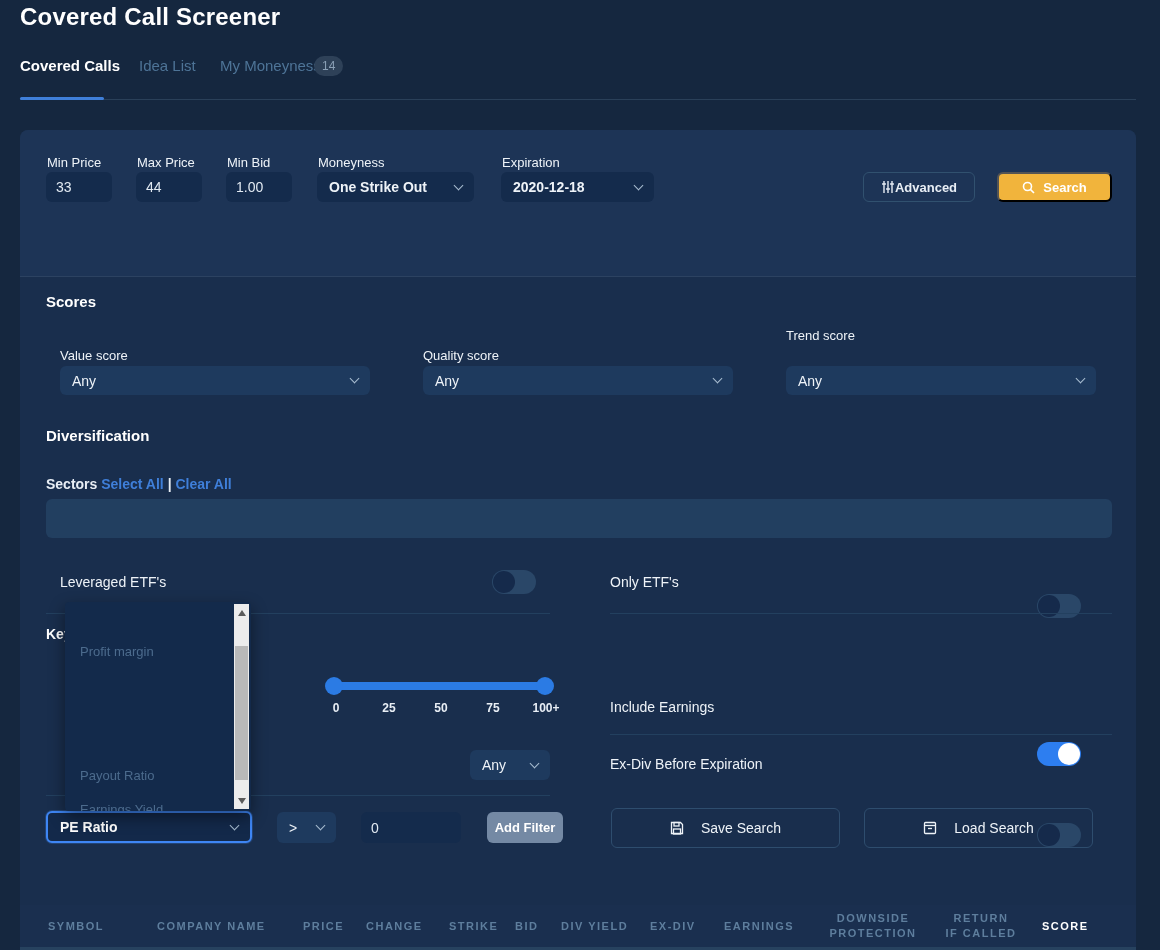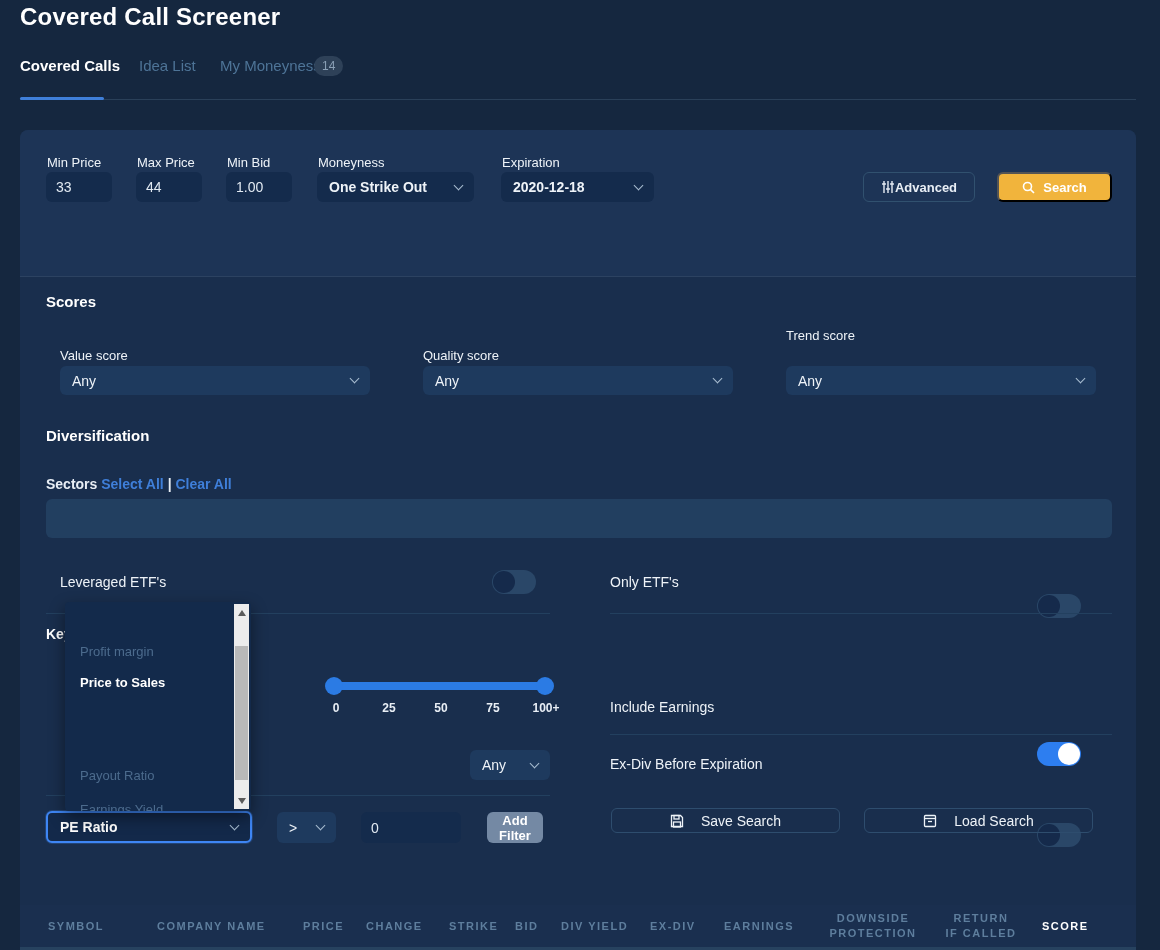--- a/index.html
+++ b/index.html
@@ -60,23 +60,23 @@
   
   .slider-track { left:334px; top:682px; width:211px; height:8px; border-radius:4px; background:#2b7be4; }
   .slider-handle { width:18px; height:18px; border-radius:50%; background:#2b7be4; top:677px; cursor:grab; }
   .slider-tick { top:701px; font-size:12px; font-weight:700; color:#e8eef5; transform:translateX(-50%); }
 
   
   .pe-select { left:46px; top:811px; width:206px; height:32px; background:#13294a;
                border:2px solid #3e86f5; box-shadow:0 0 0 1px rgba(62,134,245,.25);
                border-radius:6px; display:flex; align-items:center; justify-content:space-between;
                padding:0 12px; font-size:14px; font-weight:600; color:#fff; cursor:pointer; }
-  .add-filter { left:487px; top:812px; width:56px; height:31px; background:#7489a4; border:none;
+  .add-filter { left:487px; top:812px; width:76px; height:31px; background:#7489a4; border:none;
                 border-radius:6px; color:#fff; font-size:13px; font-weight:600; cursor:pointer; }
-  .action-btn { height:25px; border:1px solid #2e4d6e; border-radius:6px; background:transparent;
+  .action-btn { height:40px; border:1px solid #2e4d6e; border-radius:6px; background:transparent;
                 color:#eef3f8; font-size:14px; display:flex; align-items:center; justify-content:center;
                 gap:17px; cursor:pointer; }
 
   
   .dropdown { left:65px; top:602px; width:186px; height:209px; background:#132a4b; border-radius:4px;
               box-shadow:0 6px 16px rgba(0,0,0,.45); z-index:20; overflow:hidden; }
   .dd-item { position:absolute; left:0; width:168px; height:31px; display:flex; align-items:center;
              padding-left:15px; font-size:13px; color:#4c6b8d; cursor:pointer; }
   .dd-item.selected { color:#fff; font-weight:600; }
   .scrollbar { position:absolute; right:2px; top:2px; width:15px; height:205px; background:#ececec; }
@@ -248,21 +248,20 @@
   <svg class="icon-svg" width="14" height="14" viewBox="0 0 14 14" fill="none" stroke="#eef3f8" stroke-width="1.3">
     <rect x="1.5" y="1.5" width="11" height="11" rx="1"></rect>
     <line x1="1.5" y1="4.5" x2="12.5" y2="4.5"></line>
     <line x1="5" y1="7.5" x2="9" y2="7.5"></line>
   </svg>
   <span>Load Search</span>
 </button>
 
 <div class="abs dropdown">
   <div class="dd-item" style="top:34px;">Profit margin</div>
-  <div class="dd-item selected" style="top:65px;">Price to Sales</div>
   <div class="dd-item" style="top:158px;">Payout Ratio</div>
   <div class="dd-item" style="top:192px;">Earnings Yield</div>
   <div class="scrollbar">
     <div class="sb-btn sb-up">
         <div class="tri-up"></div>
       </div>
     <div class="sb-thumb"></div>
     <div class="sb-btn sb-down">
         <div class="tri-down"></div>
       </div>

